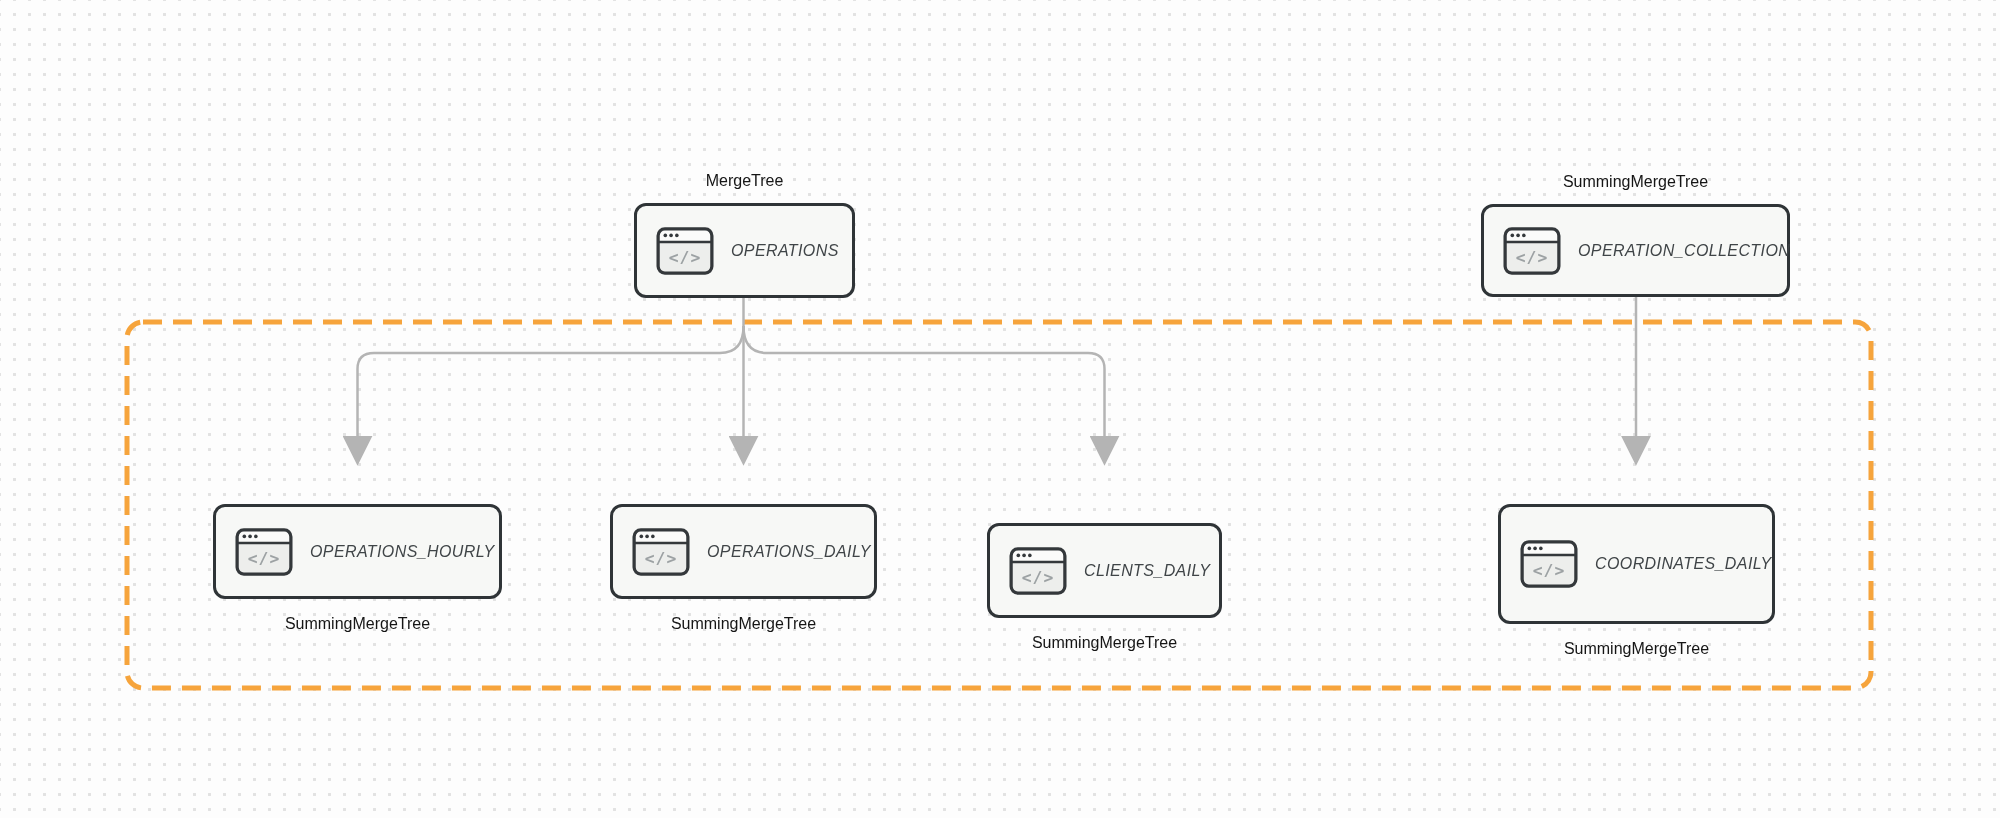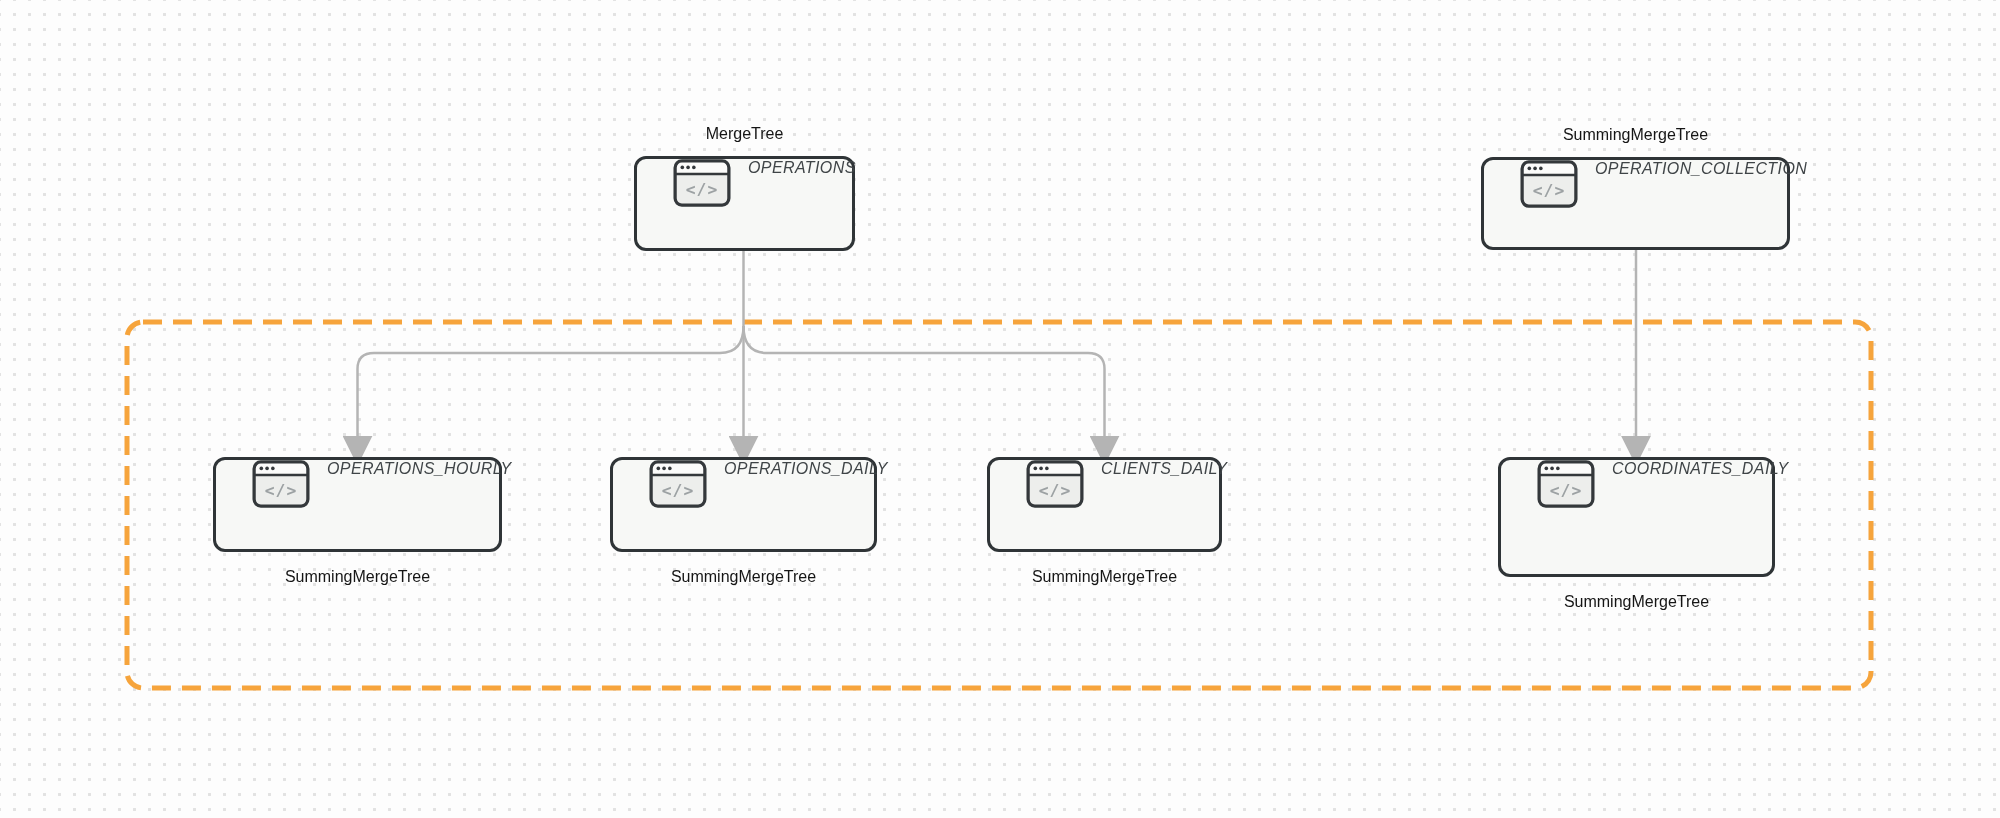--- a/index.html
+++ b/index.html
@@ -13,30 +13,31 @@
     background-size: 15px 15px;
     background-position: 7px 7px;
     font-family: "Liberation Sans", sans-serif;
   }
   .overlay {
     position: absolute;
     left: 0; top: 0;
     width: 2000px; height: 818px;
     pointer-events: none;
   }
-  .node { position: absolute; }
+  .node { position: absolute; margin-top: 47px; }
   .node-box {
     position: absolute;
     inset: 0;
     background: #F7F8F6;
     border: 3px solid #2F3437;
     border-radius: 12px;
     display: flex;
+    align-items: center;
     gap: 17px;
-    padding: 0 14px 0 36px;
+    padding: 0 14px 0 19px;
     box-sizing: border-box;
   }
   .node-title {
     font-size: 16px;
     font-style: italic;
     font-weight: 500;
     color: #3F4447;
     letter-spacing: 0.4px;
     white-space: nowrap;
   }
@@ -136,21 +137,21 @@
   <div class="node" style="left:610px; top:457px; width:267px; height:95px;">
     <div class="node-box">
       <svg class="icon">
           <use href="#win-icon"></use>
         </svg>
       <span class="node-title">OPERATIONS_DAILY</span>
     </div>
     <div class="engine-label engine-bottom">SummingMergeTree</div>
   </div>
 
-  <div class="node" style="left:987px; top:457px; width:235px; height:95px;">
+  <div class="node" style="left:987px; top:476px; width:235px; height:95px;">
     <div class="node-box">
       <svg class="icon">
           <use href="#win-icon"></use>
         </svg>
       <span class="node-title">CLIENTS_DAILY</span>
     </div>
     <div class="engine-label engine-bottom">SummingMergeTree</div>
   </div>
 
   <div class="node" style="left:1498px; top:457px; width:277px; height:120px;">

